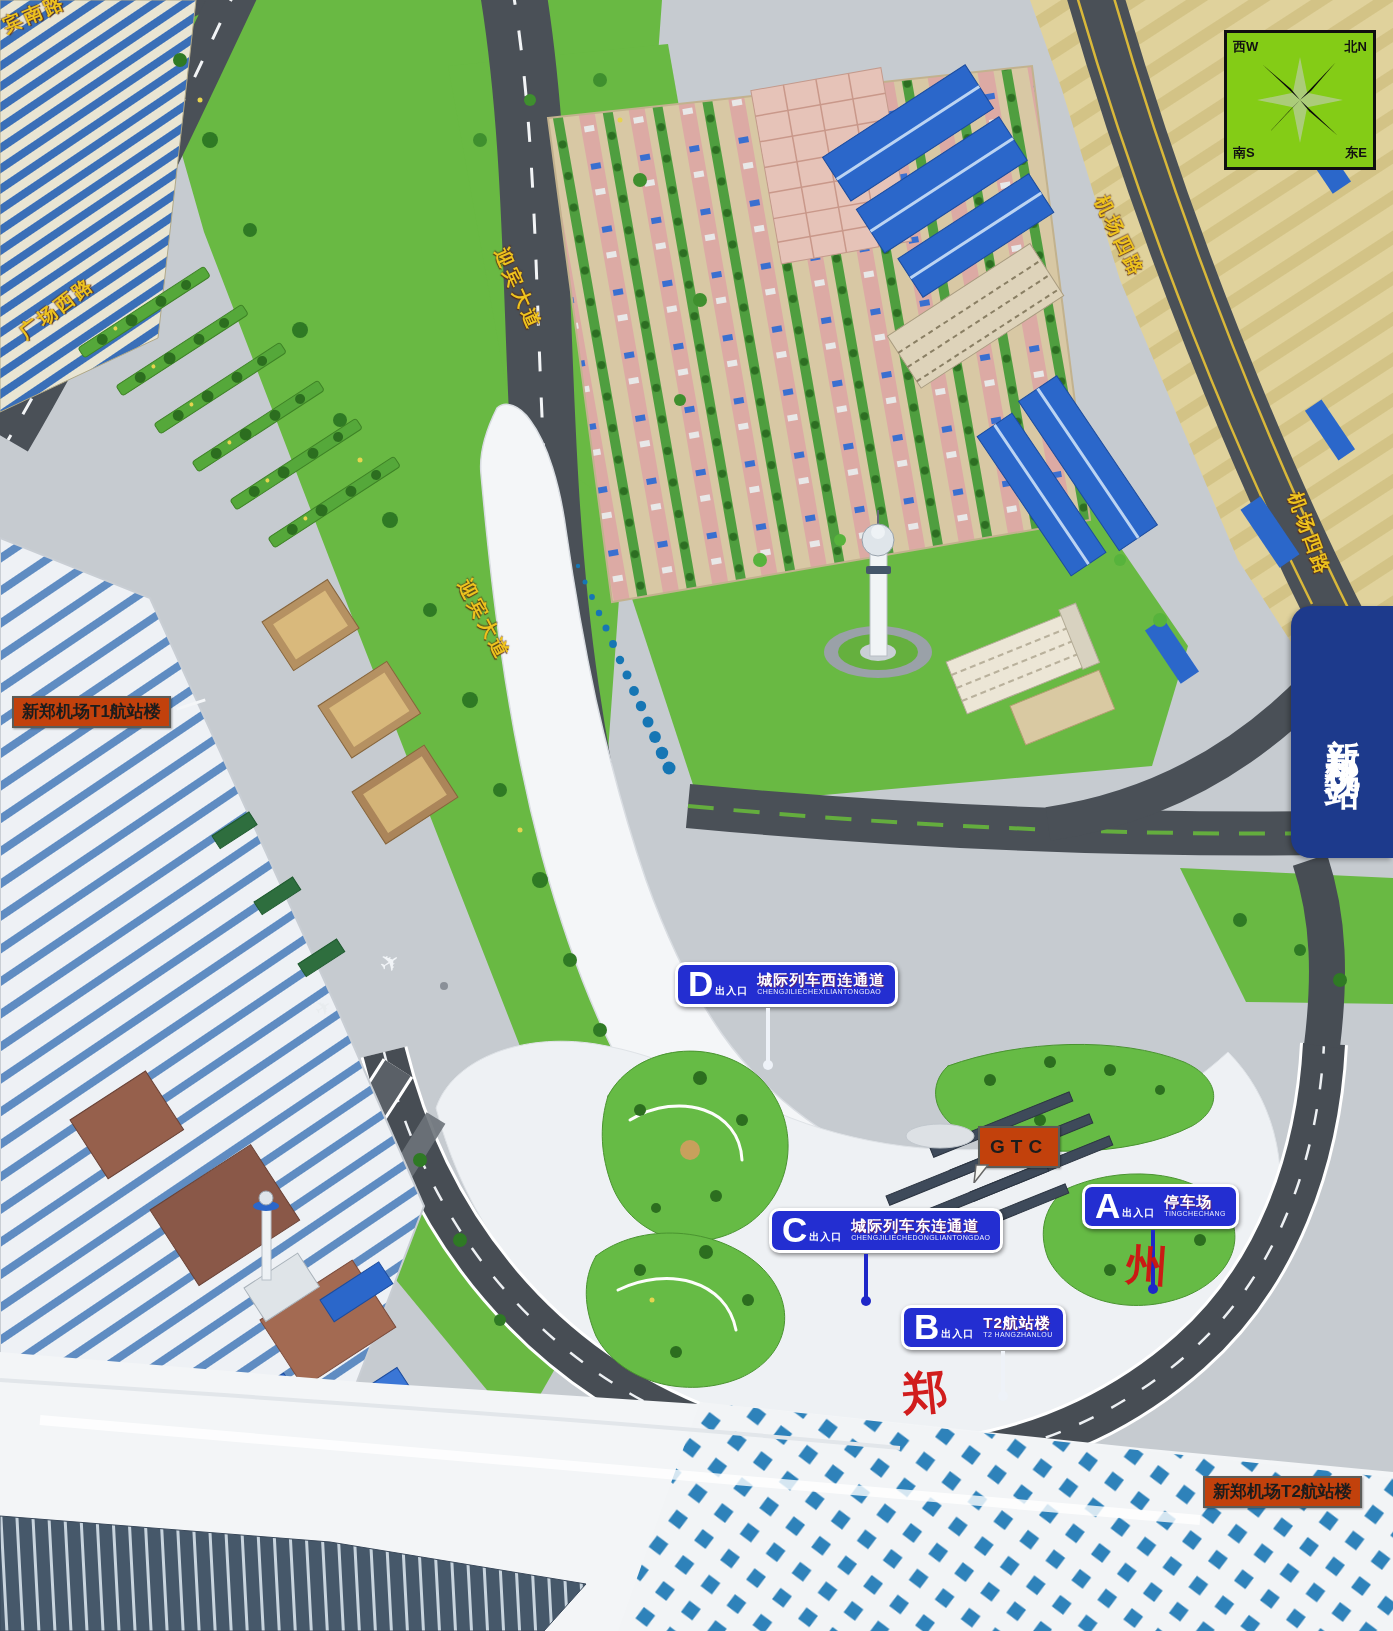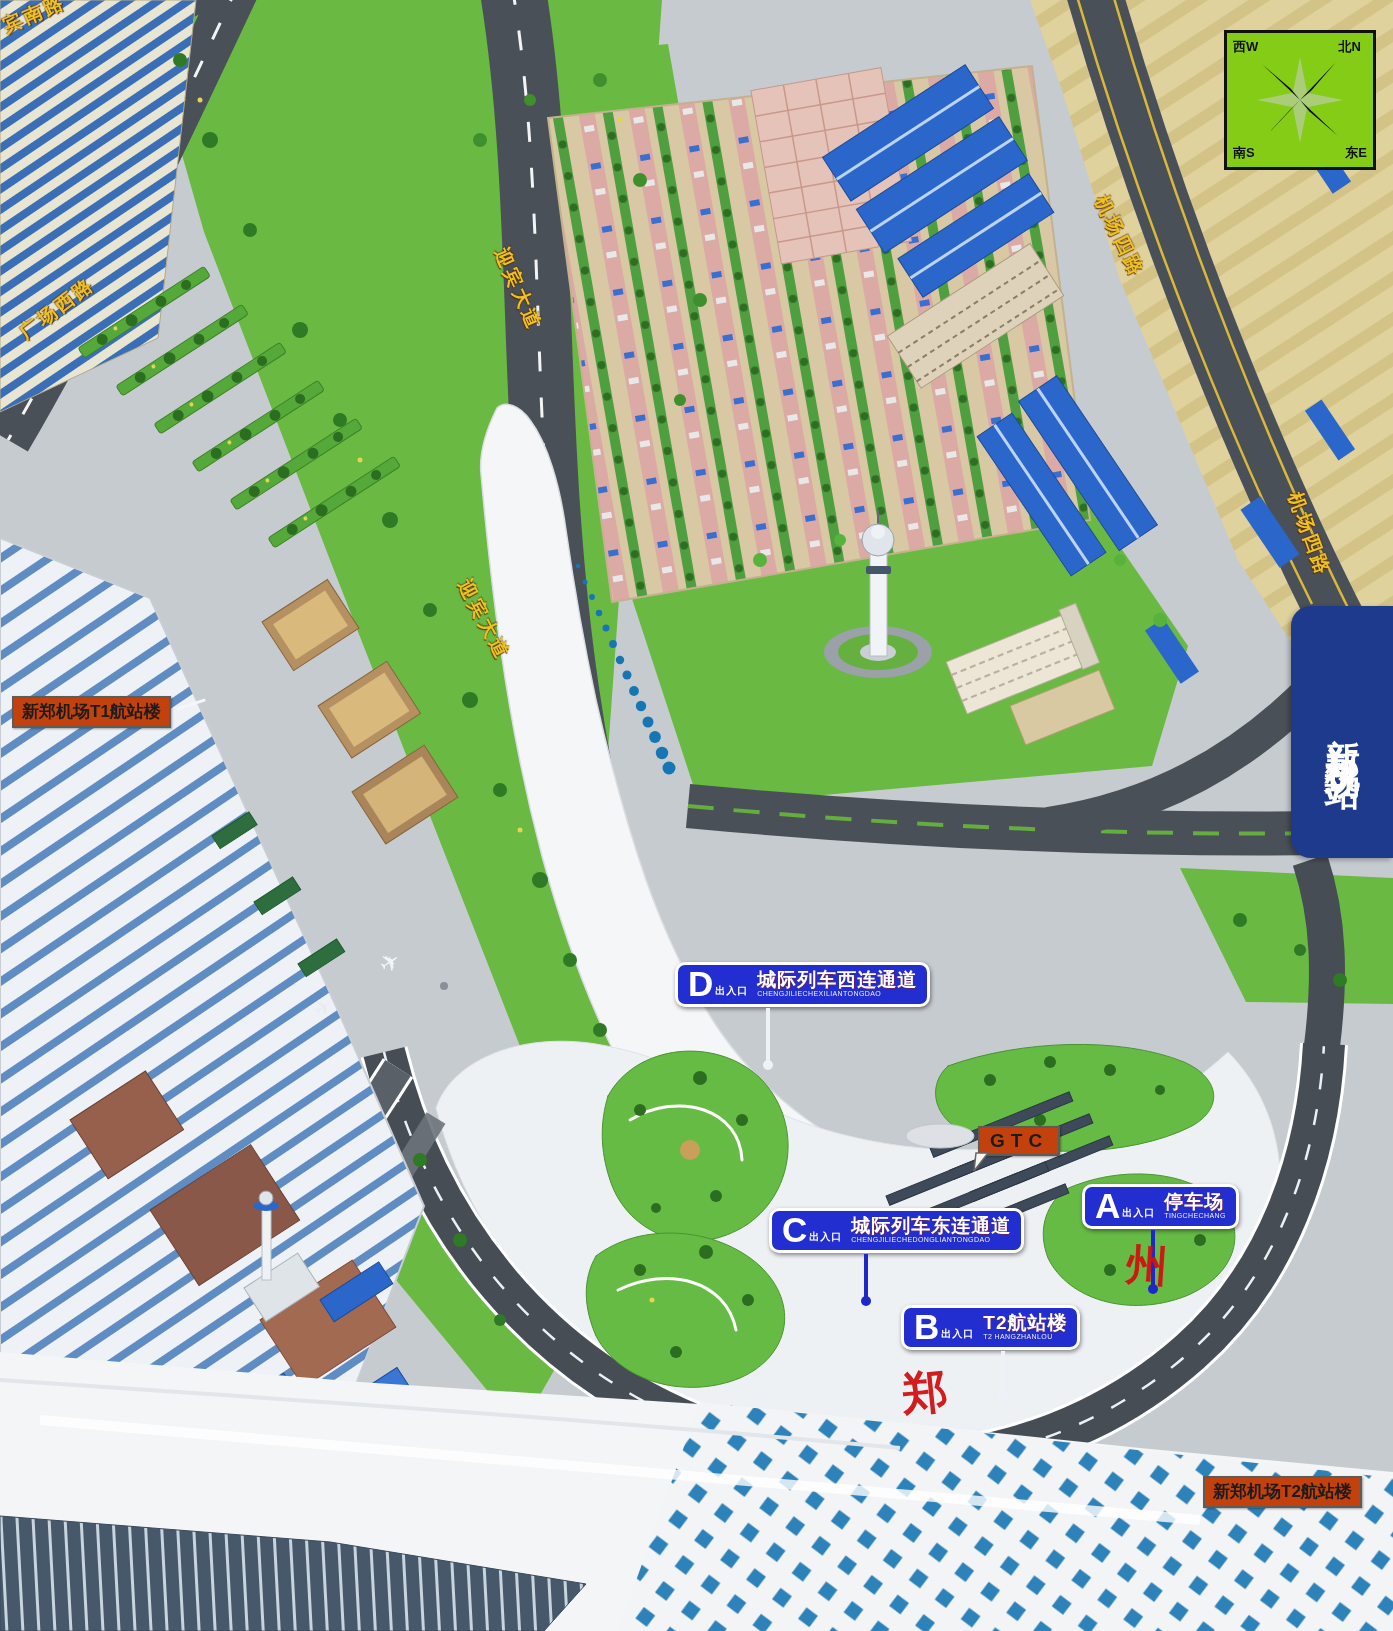--- a/index.html
+++ b/index.html
@@ -7,43 +7,43 @@
        background:#c6cbd0;font-family:"Liberation Sans",sans-serif;}
   #scene{position:absolute;left:0;top:0;width:1393px;height:1631px;}
   .ov{position:absolute;white-space:nowrap;}
   
   .road-label{color:#eec31e;font-weight:bold;font-size:19px;letter-spacing:3px;
       text-shadow:1px 1px 1px rgba(90,40,10,.85),-1px -1px 1px rgba(90,40,10,.5);
       transform-origin:left center;}
   
   .white-label{background:#c2410c;border:2px solid #5c5c58;color:#1c1c1c;
       font-weight:bold;font-size:17px;padding:2px 8px 3px;box-shadow:1px 1px 2px rgba(0,0,0,.35);}
-  .gtc-label{font-size:19px;letter-spacing:6px;padding:2px 10px;}
+  .gtc-label{font-size:19px;letter-spacing:6px;padding:8px 10px;}
   .gtc-tail{position:absolute;left:-8px;bottom:-17px;}
   
   .entrance{display:flex;align-items:center;gap:9px;background:#232ed1;
       border:3px solid #fff;border-radius:10px;color:#fff;padding:1px 10px 3px;
       box-shadow:1px 2px 4px rgba(0,0,0,.45);}
   .ent-left{display:flex;align-items:flex-end;}
   .ent-letter{font-size:35px;font-weight:bold;line-height:1;}
   .ent-suffix{font-size:10px;font-weight:bold;letter-spacing:1px;margin:0 0 3px 2px;}
   .ent-right{display:flex;flex-direction:column;line-height:1.15;}
-  .ent-name{font-size:19px;font-weight:bold;letter-spacing:1px;
+  .ent-name{font-size:15px;font-weight:bold;letter-spacing:1px;
       text-shadow:1px 1px 0 rgba(150,30,30,.55);}
   .ent-pinyin{font-size:7px;letter-spacing:.4px;opacity:.92;}
   .leader{width:4px;background:currentColor;}
   .leader::after{content:'';position:absolute;left:-3px;bottom:-8px;width:10px;height:10px;
       border-radius:50%;background:currentColor;}
   .leader-white{color:#eef2f8;}
   .leader-blue{color:#1e27c8;}
   
   .compass{left:1224px;top:30px;width:146px;height:134px;background:#84cc16;
       border:3px solid #101010;}
   .compass span{position:absolute;font-size:13px;font-weight:bold;color:#111;}
-  .c-nw{left:6px;top:5px;} .c-ne{right:12px;top:5px;}
+  .c-nw{left:6px;top:5px;} .c-ne{right:6px;top:5px;}
   .c-sw{left:6px;bottom:5px;} .c-se{right:6px;bottom:5px;}
   .compass svg{position:absolute;left:27px;top:21px;}
   
   .banner{right:0;top:606px;width:102px;height:252px;background:#1d3a8c;
       border-radius:20px 0 0 20px;display:flex;align-items:center;justify-content:center;
       box-shadow:-2px 2px 5px rgba(0,0,0,.3);}
   .banner span{writing-mode:vertical-rl;text-orientation:upright;color:#fff;
       font-size:35px;font-weight:bold;letter-spacing:9px;}
   
   .red-mark{color:#d01212;font-weight:bold;font-size:46px;

